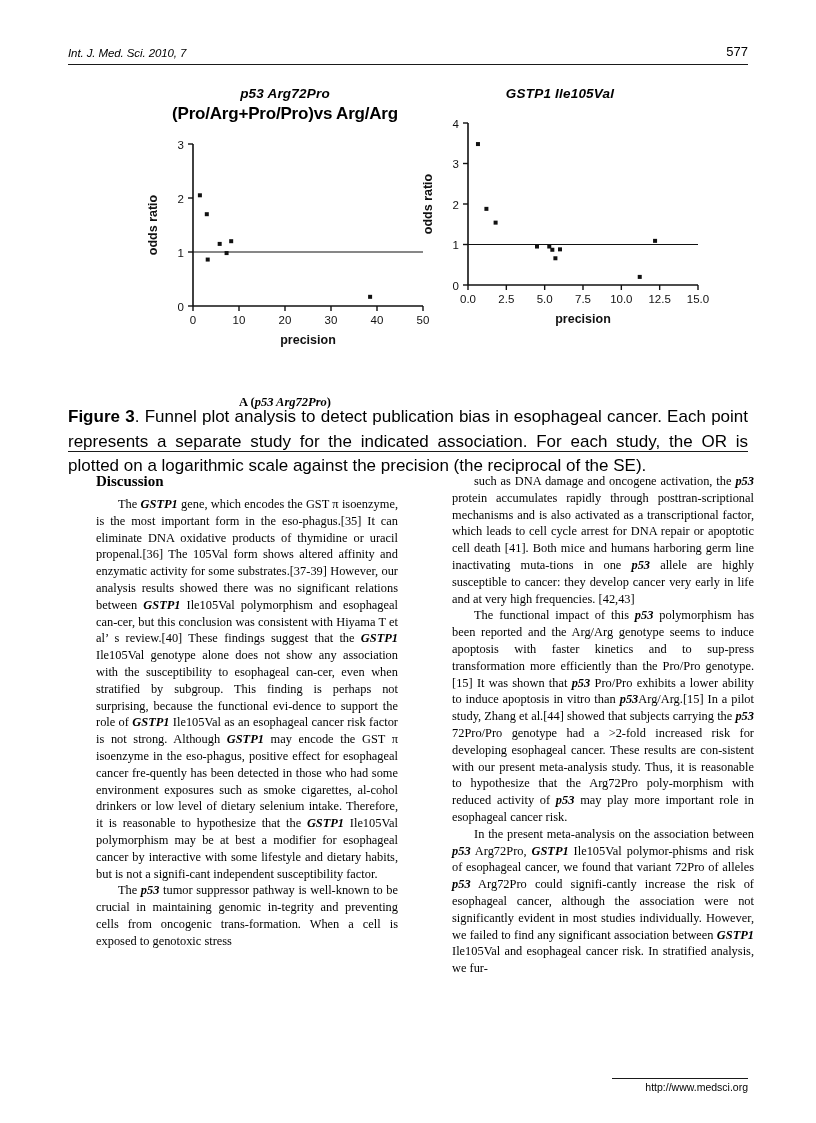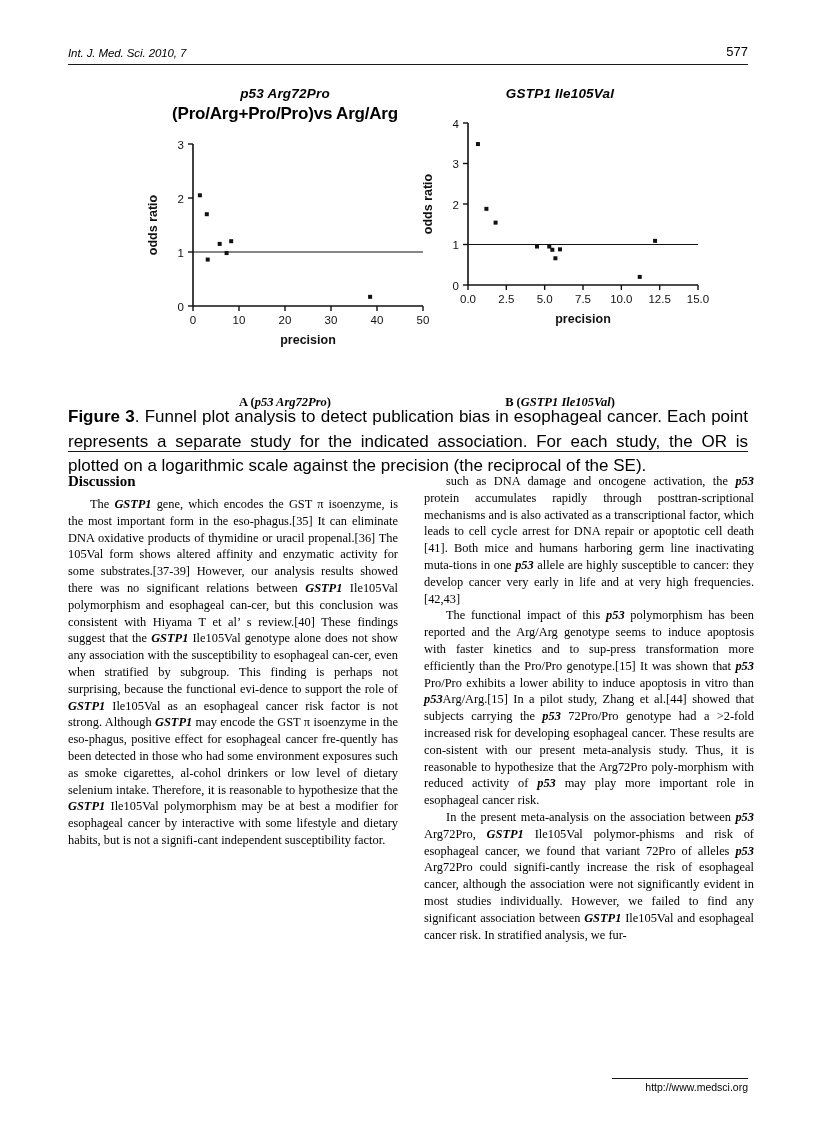--- a/index.html
+++ b/index.html
@@ -136,20 +136,21 @@
     position: absolute;
     left: 68px;
     top: 473px;
     width: 686px;
     height: 590px;
     display: flex;
     gap: 26px;
   }
   .col {
     width: 330px;
+    margin-left: 28px;
   }
   h2.section-head {
     margin: 0 0 6px 0;
     font-size: 15px;
     font-weight: bold;
     font-family: "Liberation Serif", serif;
   }
   p.para {
     margin: 0;
     font-size: 12.4px;
@@ -278,36 +279,34 @@
             <rect x="137.26666666666665" y="135.525" width="4" height="4" fill="#111" stroke="none"></rect>
             <rect x="140.33333333333331" y="138.765" width="4" height="4" fill="#111" stroke="none"></rect>
             <rect x="143.4" y="147.27" width="4" height="4" fill="#111" stroke="none"></rect>
             <rect x="148" y="138.36" width="4" height="4" fill="#111" stroke="none"></rect>
             <rect x="227.73333333333332" y="165.9" width="4" height="4" fill="#111" stroke="none"></rect>
             <rect x="243.06666666666663" y="129.855" width="4" height="4" fill="#111" stroke="none"></rect>
             <text x="173" y="214" text-anchor="middle" font-family="&quot;Liberation Sans&quot;, sans-serif" font-size="12.5" font-weight="bold" fill="#111">precision</text>
             <text x="0" y="0" text-anchor="middle" font-family="&quot;Liberation Sans&quot;, sans-serif" font-size="12.5" font-weight="bold" fill="#111" transform="translate(22,95) rotate(-90)">odds ratio</text>
           </svg>
       </div>
-      <div class="panel-caption">
-        <span>B (</span><i>GSTP1 Ile105Val</i><span>)</span>
-      </div>
     </div>
 
   </div>
 
   <div class="fig-caption">
     <b>Figure 3</b><span>. Funnel plot analysis to detect publication bias in esophageal cancer. Each point represents a separate study for the indicated association. For each study, the OR is plotted on a logarithmic scale against the precision (the reciprocal of the SE).</span>
   </div>
   <div class="rule-below-caption"></div>
 
   <div class="body-cols">
     <div class="col" id="col-left">
       <h2 class="section-head">Discussion</h2>
     <p class="para">The <i>GSTP1</i> gene, which encodes the GST π isoenzyme, is the most important form in the eso-phagus.[35] It can eliminate DNA oxidative products of thymidine or uracil propenal.[36] The 105Val form shows altered affinity and enzymatic activity for some substrates.[37-39] However, our analysis results showed there was no significant relations between <i>GSTP1</i> Ile105Val polymorphism and esophageal can-cer, but this conclusion was consistent with Hiyama T et al’ s review.[40] These findings suggest that the <i>GSTP1</i> Ile105Val genotype alone does not show any association with the susceptibility to esophageal can-cer, even when stratified by subgroup. This finding is perhaps not surprising, because the functional evi-dence to support the role of <i>GSTP1</i> Ile105Val as an esophageal cancer risk factor is not strong. Although <i>GSTP1</i> may encode the GST π isoenzyme in the eso-phagus, positive effect for esophageal cancer fre-quently has been detected in those who had some environment exposures such as smoke cigarettes, al-cohol drinkers or low level of dietary selenium intake. Therefore, it is reasonable to hypothesize that the <i>GSTP1</i> Ile105Val polymorphism may be at best a modifier for esophageal cancer by interactive with some lifestyle and dietary habits, but is not a signifi-cant independent susceptibility factor.</p>
+        <p class="para">The <i>p53</i> tumor suppressor pathway is well-known to be crucial in maintaining genomic in-tegrity and preventing cells from oncogenic trans-formation. When a cell is exposed to genotoxic stress</p>
       </div>
     <div class="col" id="col-right">
         <p class="para">such as DNA damage and oncogene activation, the <i>p53</i> protein accumulates rapidly through posttran-scriptional mechanisms and is also activated as a transcriptional factor, which leads to cell cycle arrest for DNA repair or apoptotic cell death [41]. Both mice and humans harboring germ line inactivating muta-tions in one <i>p53</i> allele are highly susceptible to cancer: they develop cancer very early in life and at very high frequencies. [42,43]</p>
         <p class="para">The functional impact of this <i>p53</i> polymorphism has been reported and the Arg/Arg genotype seems to induce apoptosis with faster kinetics and to sup-press transformation more efficiently than the Pro/Pro genotype.[15] It was shown that <i>p53</i> Pro/Pro exhibits a lower ability to induce apoptosis in vitro than <i>p53</i>Arg/Arg.[15] In a pilot study, Zhang et al.[44] showed that subjects carrying the <i>p53</i> 72Pro/Pro genotype had a &gt;2-fold increased risk for developing esophageal cancer. These results are con-sistent with our present meta-analysis study. Thus, it is reasonable to hypothesize that the Arg72Pro poly-morphism with reduced activity of <i>p53</i> may play more important role in esophageal cancer risk.</p>
         <p class="para">In the present meta-analysis on the association between <i>p53</i> Arg72Pro, <i>GSTP1</i> Ile105Val polymor-phisms and risk of esophageal cancer, we found that variant 72Pro of alleles <i>p53</i> Arg72Pro could signifi-cantly increase the risk of esophageal cancer, although the association were not significantly evident in most studies individually. However, we failed to find any significant association between <i>GSTP1</i> Ile105Val and esophageal cancer risk. In stratified analysis, we fur-</p>
       </div>
   </div>
 
   <div class="rule-footer"></div>
   <div class="footer-url">http://www.medsci.org</div>

